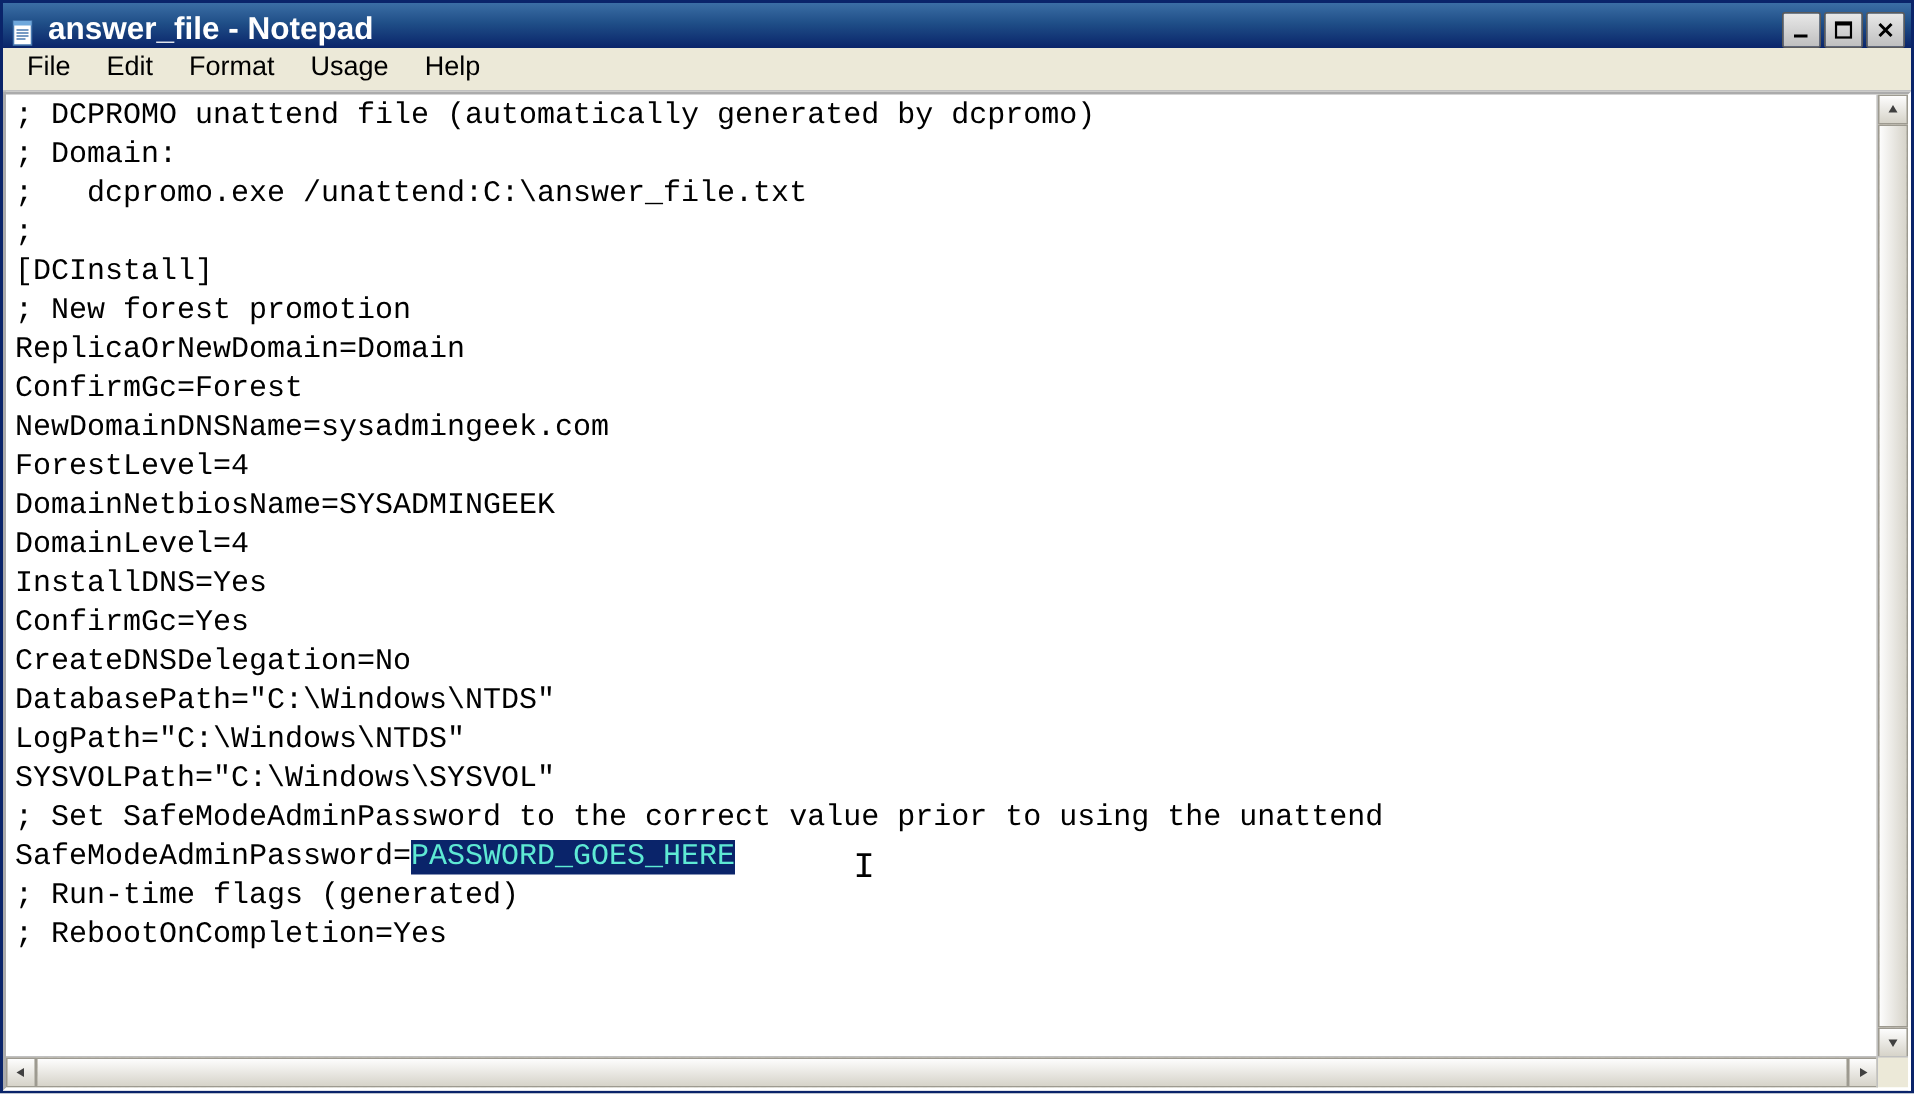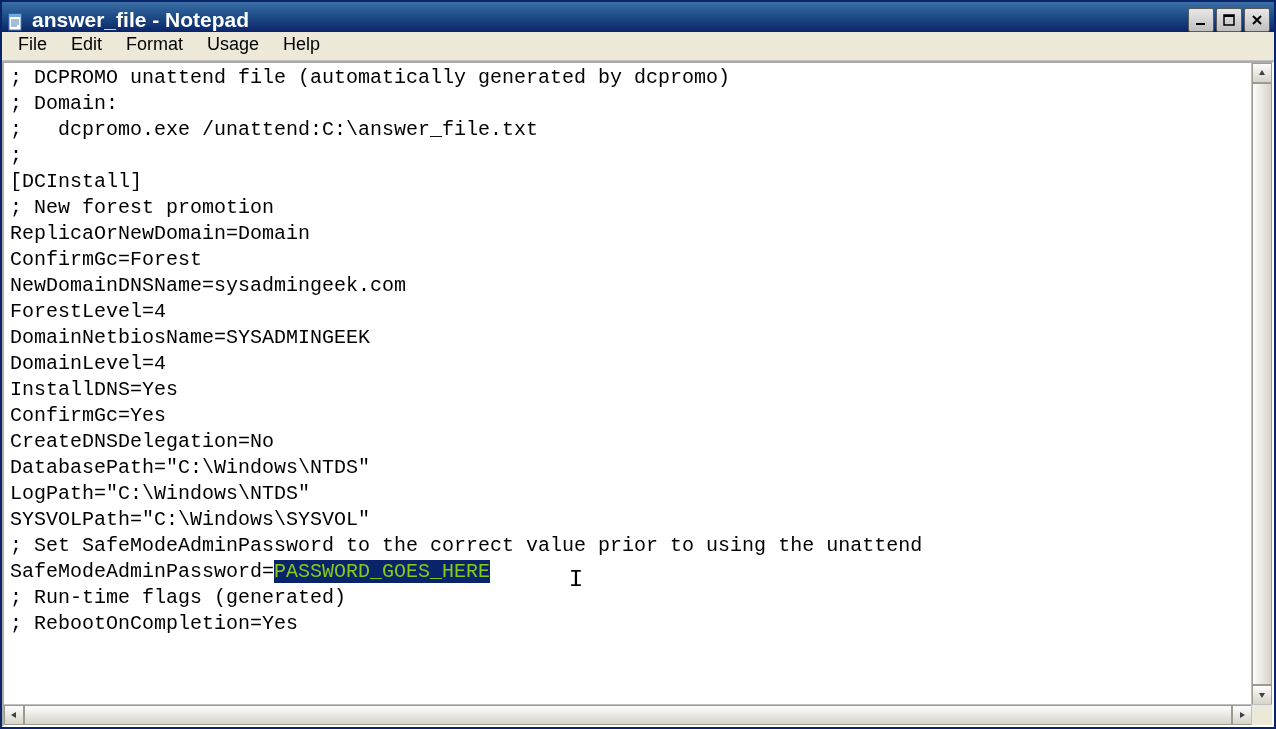--- a/index.html
+++ b/index.html
@@ -10,21 +10,21 @@
   .window-controls{display:flex;gap:2px;padding-right:0}
   .win-btn{width:24px;height:22px;background:linear-gradient(to bottom,#e8e8e8,#bfbfbf);border:1px solid #5a5a5a;border-radius:2px;display:flex;align-items:center;justify-content:center;color:#000;cursor:default}
   .win-btn svg{display:block}
 
   .menu-bar{height:28px;background:#ece9d8;display:flex;align-items:flex-start;padding:0 4px;font-size:18px;color:#000;border-bottom:1px solid #c0c0c0}
   .menu-item{padding:2px 12px;cursor:default}
 
   .client-area{flex:1;display:flex;flex-direction:column;background:#fff;border:2px inset #fff;position:relative;overflow:hidden}
   .text-area{flex:1;position:relative;overflow:hidden}
   .text-content{font-family:"Lucida Console","Courier New",monospace;font-size:20px;line-height:26px;white-space:pre;padding:2px 6px;color:#000;position:absolute;top:0;left:0;right:20px;bottom:0;overflow:hidden}
-  .text-content .sel{background:#0a246a;color:#84cc16}
+  .text-content .sel{background:#0a246a;color:#5eead4}
 
   
   .vscroll{position:absolute;top:0;right:0;bottom:20px;width:20px;background:#e5e2d8;display:flex;flex-direction:column;border-left:1px solid #c0c0c0}
   .hscroll{position:absolute;left:0;right:20px;bottom:0;height:20px;background:#e5e2d8;display:flex;flex-direction:row;border-top:1px solid #c0c0c0}
   .scroll-corner{position:absolute;right:0;bottom:0;width:20px;height:20px;background:#ece9d8;border-left:1px solid #c0c0c0;border-top:1px solid #c0c0c0}
   .scroll-btn{width:20px;height:20px;background:linear-gradient(to bottom,#fdfdfd,#d6d3c9);border:1px solid #9d9a90;box-sizing:border-box;display:flex;align-items:center;justify-content:center;font-size:10px;color:#444}
   .vscroll-track{flex:1;position:relative;background:repeating-linear-gradient(45deg,#efece2,#efece2 2px,#e2dfd5 2px,#e2dfd5 4px)}
   .hscroll-track{flex:1;position:relative;background:repeating-linear-gradient(45deg,#efece2,#efece2 2px,#e2dfd5 2px,#e2dfd5 4px)}
   .vthumb{position:absolute;left:0;right:0;top:0;height:80px;background:linear-gradient(to right,#fdfdfd,#d6d3c9);border:1px solid #9d9a90;box-sizing:border-box}
   .hthumb{position:absolute;top:0;bottom:0;left:0;width:120px;background:linear-gradient(to bottom,#fdfdfd,#d6d3c9);border:1px solid #9d9a90;box-sizing:border-box}

